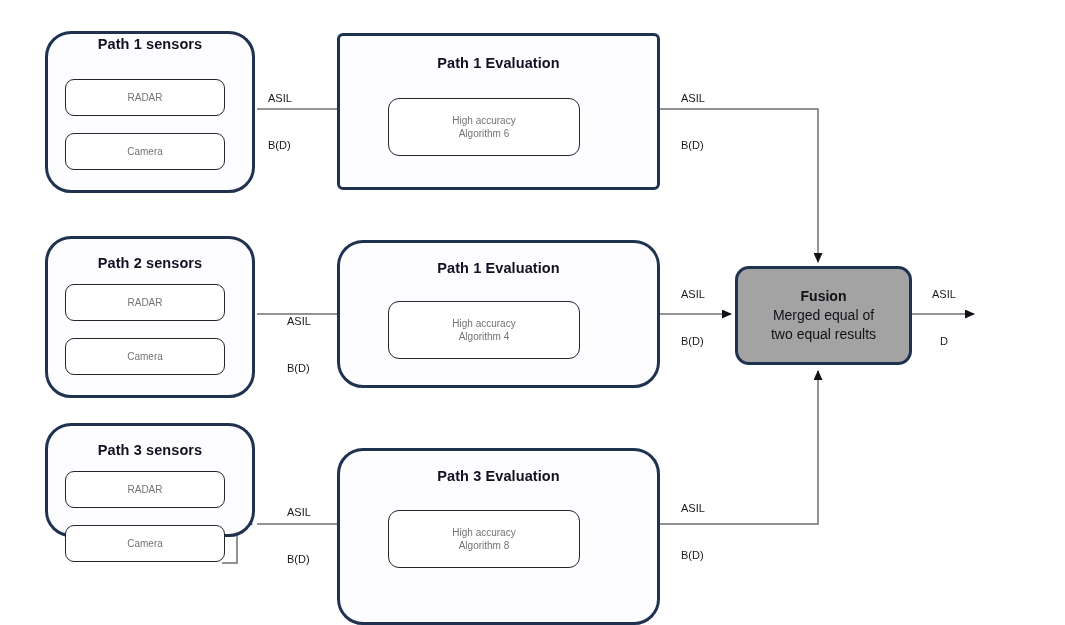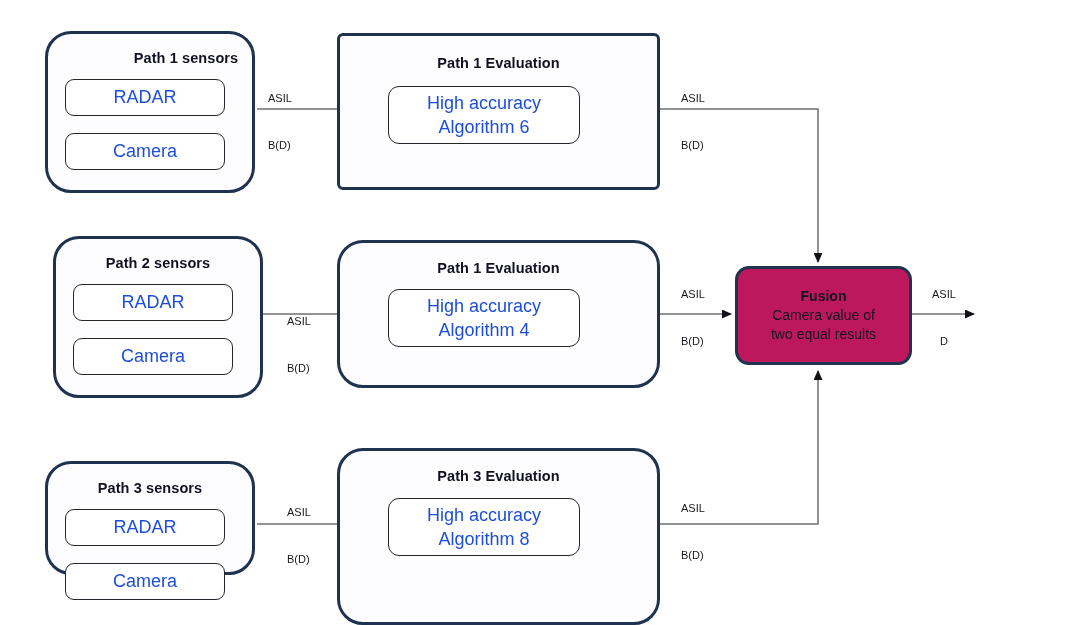--- a/index.html
+++ b/index.html
@@ -11,24 +11,24 @@
   
   .group-box{position:absolute;background:#fdfdff;border:3.5px solid #1f3250;
              border-radius:26px;box-sizing:border-box;}
   .group-title{position:absolute;width:100%;text-align:center;
                font-weight:bold;font-size:14.5px;color:#111122;
                letter-spacing:.1px;}
   
   .inner-box{position:absolute;background:#ffffff;border:1.6px solid #23262c;
              border-radius:9px;box-sizing:border-box;display:flex;
              align-items:center;justify-content:center;text-align:left;
-             font-size:18px;color:#1d4ed8;line-height:1.35;}
-  .algo-box{border-radius:11px;}
+             font-size:10px;color:#737373;line-height:1.35;}
+  .algo-box{border-radius:11px;margin-top:12px;}
   
-  .fusion-box{position:absolute;background:#be185d;border:3.2px solid #1f3250;
+  .fusion-box{position:absolute;background:#a3a3a3;border:3.2px solid #1f3250;
               border-radius:14px;box-sizing:border-box;display:flex;
               flex-direction:column;align-items:center;justify-content:center;
               text-align:center;font-size:14px;color:#111118;line-height:1.38;}
   .fusion-title{font-weight:bold;font-size:14px;}
   
   .edge-label{position:absolute;font-size:11px;color:#16181d;
               line-height:1.42;white-space:pre;}
 </style>
 </head>
 <body>
@@ -68,21 +68,21 @@
         <path d="M237,524 L252,524" marker-end="url(#ah)"></path>
       </g>
       <path d="M257,524 L381,524" marker-end="url(#ah)"></path>
       <path d="M578,524 L818,524 L818,371" marker-end="url(#ah)"></path>
 
       <path d="M912,314 L974,314" marker-end="url(#ahd)"></path>
     </g>
   </svg>
 
   <div class="group-box" style="left:45px;top:31px;width:210px;height:162px;">
-    <div class="group-title" style="top:16px;margin-left:36px;">Path 1 sensors</div>
+    <div class="group-title" style="top:2px;">Path 1 sensors</div>
     <div class="inner-box" style="left:17px;top:45px;width:160px;height:37px;">RADAR</div>
     <div class="inner-box" style="left:17px;top:99px;width:160px;height:37px;">Camera</div>
   </div>
 
   <div class="edge-label" style="left:268px;top:60px;">
     <div>ASIL</div>
     <div>B(D)</div>
   </div>
 
   <div class="group-box" style="left:337px;top:33px;width:323px;height:157px;border-radius:6px;">
@@ -91,21 +91,21 @@
       <div>High accuracy</div>
       <div>Algorithm 6</div>
     </div>
   </div>
 
   <div class="edge-label" style="left:681px;top:60px;">
     <div>ASIL</div>
     <div>B(D)</div>
   </div>
 
-  <div class="group-box" style="left:45px;top:236px;width:210px;height:162px;margin-left:8px;">
+  <div class="group-box" style="left:45px;top:236px;width:210px;height:162px;">
     <div class="group-title" style="top:16px;">Path 2 sensors</div>
     <div class="inner-box" style="left:17px;top:45px;width:160px;height:37px;">RADAR</div>
     <div class="inner-box" style="left:17px;top:99px;width:160px;height:37px;">Camera</div>
   </div>
 
   <div class="edge-label" style="left:287px;top:283px;">
     <div>ASIL</div>
     <div>B(D)</div>
   </div>
 
@@ -117,30 +117,30 @@
     </div>
   </div>
 
   <div class="edge-label" style="left:681px;top:256px;">
     <div>ASIL</div>
     <div>B(D)</div>
   </div>
 
   <div class="fusion-box" style="left:735px;top:266px;width:177px;height:99px;">
     <div class="fusion-title">Fusion</div>
-    <div>Camera value of</div>
+    <div>Merged equal of</div>
     <div>two equal results</div>
   </div>
 
   <div class="edge-label" style="left:932px;top:256px;">
     <div>ASIL</div>
     <div style="text-align:center;">D</div>
   </div>
 
-  <div class="group-box" style="left:45px;top:461px;width:210px;height:114px;">
+  <div class="group-box" style="left:45px;top:423px;width:210px;height:114px;">
     <div class="group-title" style="top:16px;">Path 3 sensors</div>
     <div class="inner-box" style="left:17px;top:45px;width:160px;height:37px;">RADAR</div>
     <div class="inner-box" style="left:17px;top:99px;width:160px;height:37px;">Camera</div>
   </div>
 
   <div class="edge-label" style="left:287px;top:474px;">
     <div>ASIL</div>
     <div>B(D)</div>
   </div>
 

